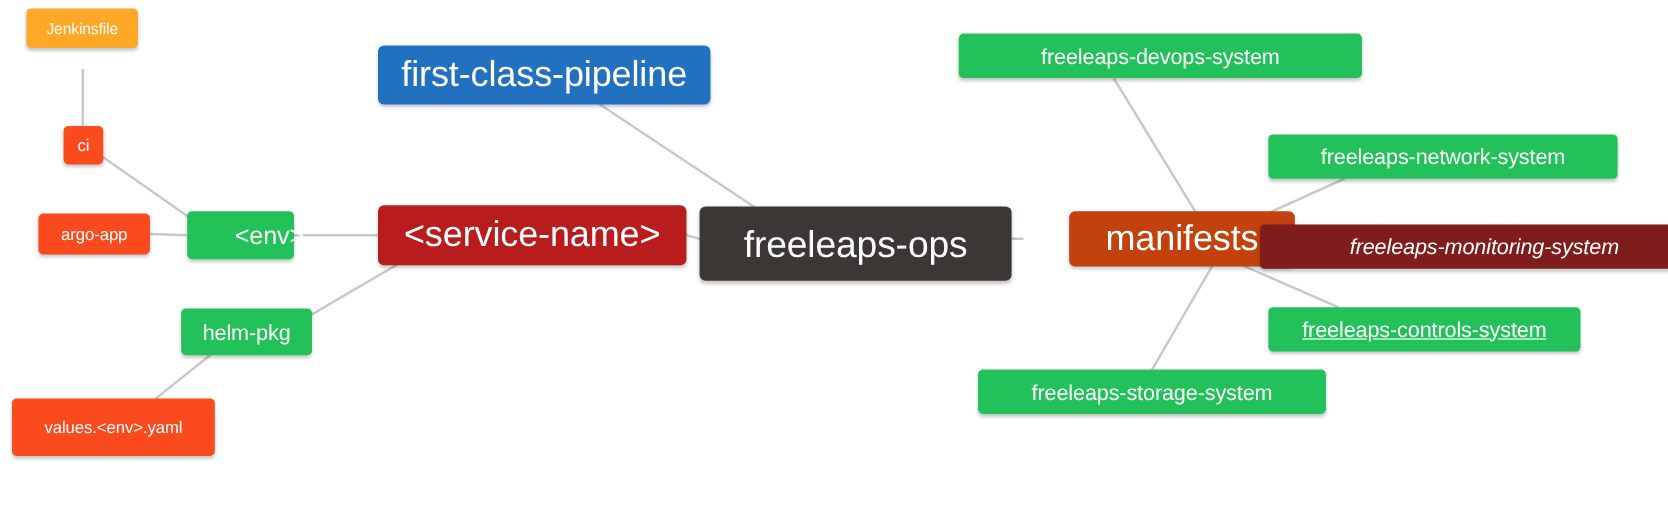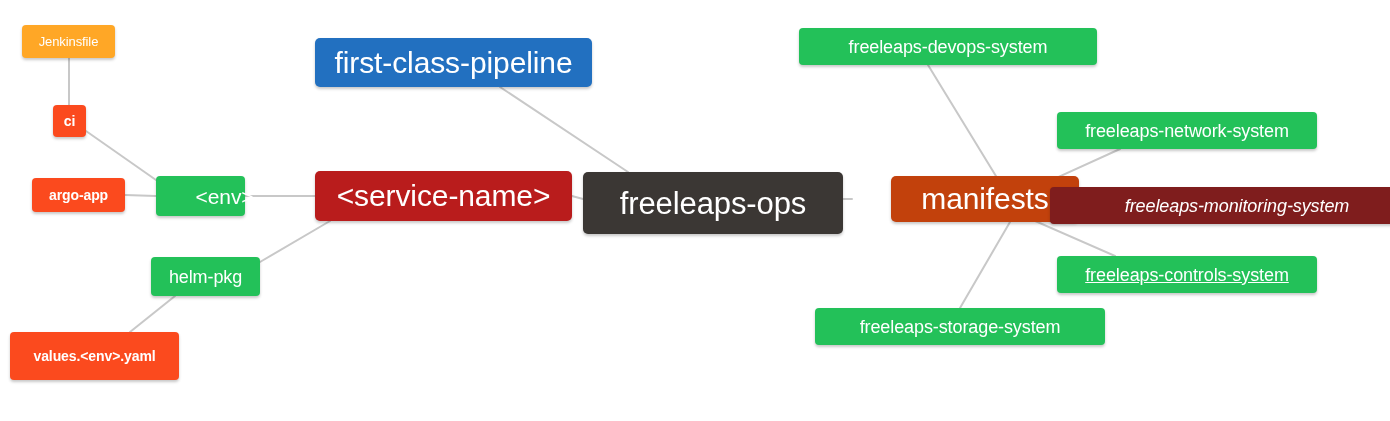--- a/index.html
+++ b/index.html
@@ -45,21 +45,21 @@
     display: block;
     white-space: nowrap;
     line-height: 1;
   }
 
   
   .tier-root   { font-size: 31px; border-radius: 5px; }
   .tier-main   { font-size: 30px; border-radius: 5px; }
   .tier-branch { font-size: 21px; border-radius: 4px; padding-left: 48px; }
   .tier-leaf   { font-size: 18px; border-radius: 4px; }
-  .tier-small  { font-size: 14px; border-radius: 4px; font-weight: bold; }
+  .tier-small  { font-size: 14px; border-radius: 4px; }
   .tier-tiny   { font-size: 13px; border-radius: 4px; }
 </style>
 </head>
 <body>
 
 <div id="mindmap-canvas">
 
   <svg id="edge-layer" viewBox="0 0 1390 421" xmlns="http://www.w3.org/2000/svg">
       <line x1="69" y1="58" x2="69" y2="105" stroke="#c8c8c8" stroke-width="2" stroke-linecap="round"></line>
       <line x1="86" y1="131" x2="156" y2="180" stroke="#c8c8c8" stroke-width="2" stroke-linecap="round"></line>
@@ -71,21 +71,21 @@
       <line x1="572" y1="196" x2="583" y2="199" stroke="#c8c8c8" stroke-width="2" stroke-linecap="round"></line>
       <line x1="843" y1="199" x2="852" y2="199" stroke="#c8c8c8" stroke-width="2" stroke-linecap="round"></line>
       <line x1="1010" y1="199" x2="928" y2="65" stroke="#c8c8c8" stroke-width="2" stroke-linecap="round"></line>
       <line x1="1010" y1="199" x2="1120" y2="149" stroke="#c8c8c8" stroke-width="2" stroke-linecap="round"></line>
       <line x1="1010" y1="204" x2="1050" y2="205" stroke="#c8c8c8" stroke-width="2" stroke-linecap="round"></line>
       <line x1="1010" y1="210" x2="1115" y2="256" stroke="#c8c8c8" stroke-width="2" stroke-linecap="round"></line>
       <line x1="1010" y1="222" x2="960" y2="308" stroke="#c8c8c8" stroke-width="2" stroke-linecap="round"></line>
     </svg>
 
   <div id="node-layer">
-      <div class="node tier-tiny" style="left: 22px; top: 25px; width: 93px; height: 33px; background: rgb(255, 167, 38);">
+      <div class="node tier-tiny" style="left: 22px; top: 7px; width: 93px; height: 33px; background: rgb(255, 167, 38);">
         <span class="node-label">Jenkinsfile</span>
       </div>
       <div class="node tier-small" style="left: 53px; top: 105px; width: 33px; height: 32px; background: rgb(251, 74, 30);">
         <span class="node-label">ci</span>
       </div>
       <div class="node tier-small" style="left: 32px; top: 178px; width: 93px; height: 34px; background: rgb(251, 74, 30);">
         <span class="node-label">argo-app</span>
       </div>
       <div class="node tier-branch" style="left: 156px; top: 176px; width: 89px; height: 40px; background: rgb(35, 193, 89);">
         <span class="node-label">&lt;env&gt;</span>
@@ -101,24 +101,24 @@
       </div>
       <div class="node tier-main" style="left: 315px; top: 171px; width: 257px; height: 50px; background: #b91c1c;">
         <span class="node-label">&lt;service-name&gt;</span>
       </div>
       <div class="node tier-root" style="left: 583px; top: 172px; width: 260px; height: 62px; background: rgb(59, 55, 52); justify-content: center;">
         <span class="node-label">freeleaps-ops</span>
       </div>
       <div class="node tier-main" style="left: 852px; top: 176px; width: 188px; height: 46px; background: #c2410c; margin-left: 39px;">
         <span class="node-label">manifests</span>
       </div>
-      <div class="node tier-leaf" style="left: 799px; top: 28px; width: 298px; height: 37px; background: rgb(35, 193, 89);">
+      <div class="node tier-leaf" style="left: 799px; top: 28px; width: 336px; height: 37px; background: rgb(35, 193, 89);">
         <span class="node-label">freeleaps-devops-system</span>
       </div>
-      <div class="node tier-leaf" style="left: 1057px; top: 112px; width: 260px; height: 37px; background: rgb(35, 193, 89);">
+      <div class="node tier-leaf" style="left: 1057px; top: 112px; width: 291px; height: 37px; background: rgb(35, 193, 89);">
         <span class="node-label">freeleaps-network-system</span>
       </div>
       <div class="node tier-leaf" style="left: 1050px; top: 187px; width: 374px; height: 37px; background: #7f1d1d; font-style: italic;">
         <span class="node-label">freeleaps-monitoring-system</span>
       </div>
       <div class="node tier-leaf" style="left: 1057px; top: 256px; width: 260px; height: 37px; background: rgb(35, 193, 89); text-decoration: underline;">
         <span class="node-label">freeleaps-controls-system</span>
       </div>
       <div class="node tier-leaf" style="left: 815px; top: 308px; width: 290px; height: 37px; background: rgb(35, 193, 89);">
         <span class="node-label">freeleaps-storage-system</span>

